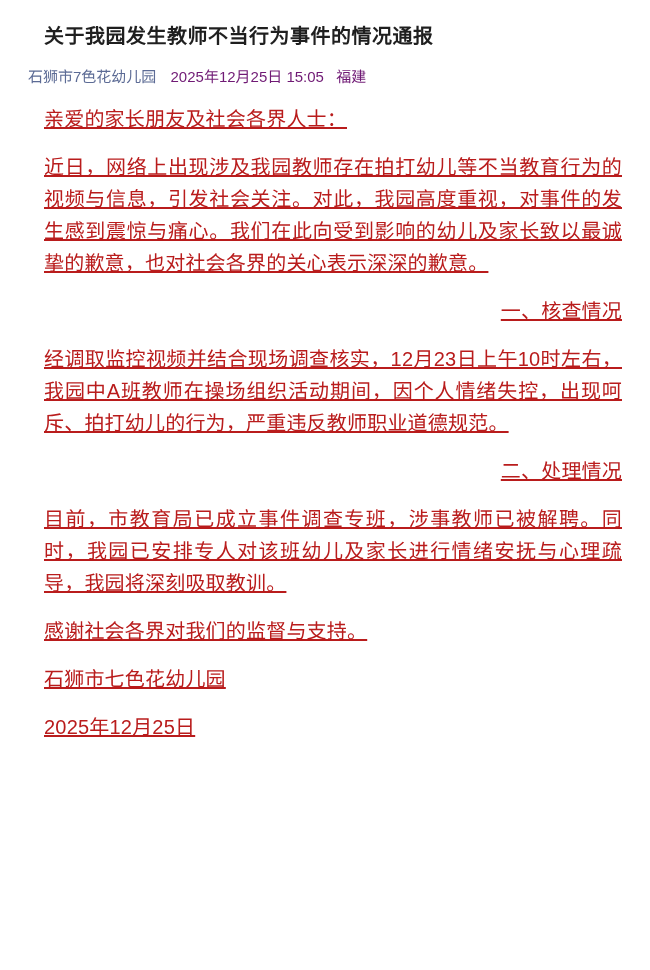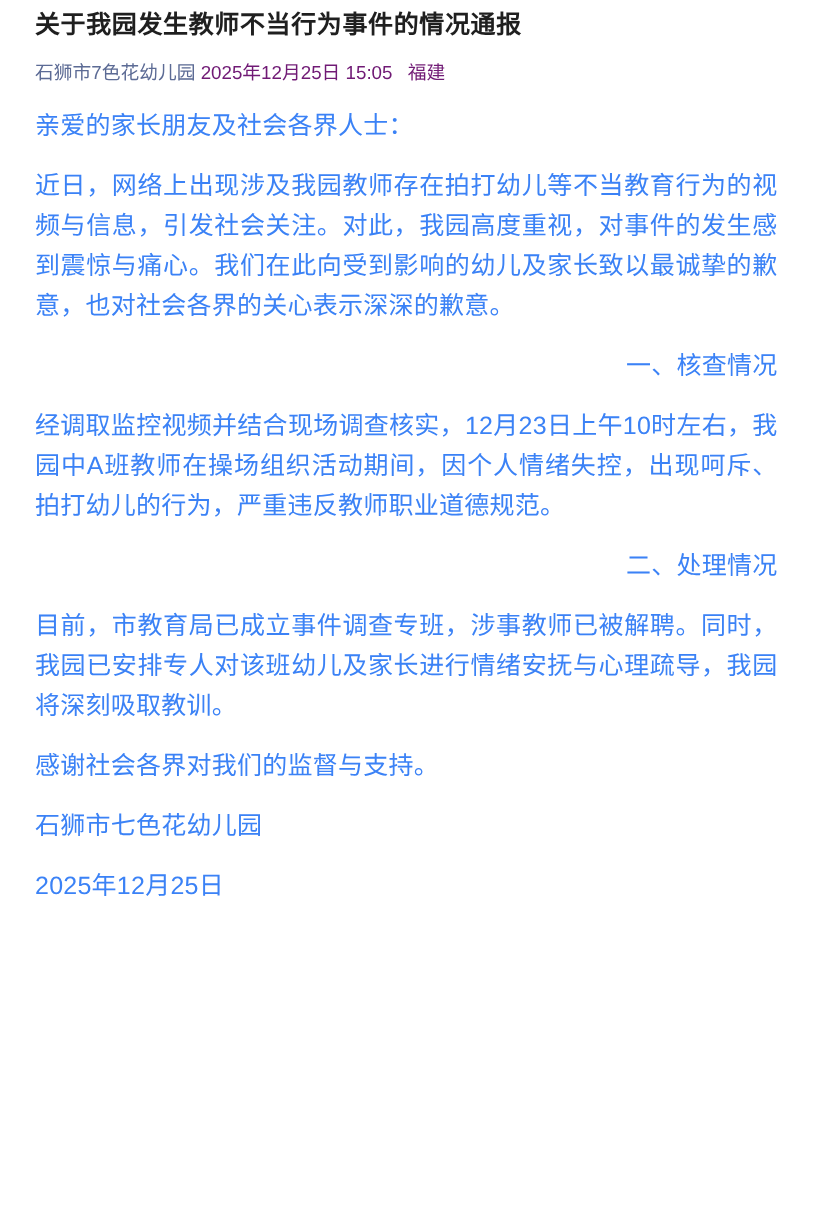--- a/index.html
+++ b/index.html
@@ -12,54 +12,56 @@
     min-height: 970px;
     font-family: "Liberation Sans", "DejaVu Sans", sans-serif;
     -webkit-font-smoothing: antialiased;
   }
   .article {
     box-sizing: border-box;
     width: 650px;
     padding: 6px 28px 20px 28px;
   }
   .article-title {
-    margin: 0;
+    margin: 16px;
     font-size: 20px;
     line-height: 28px;
     font-weight: 700;
     color: #1f1f1f;
     letter-spacing: 0.5px;
   }
   .byline {
     margin-top: 14px;
     font-size: 15px;
     line-height: 21px;
     white-space: nowrap;
   }
   .byline .account {
     color: #5c6b95;
     text-decoration: none;
+    margin-right: 10px;
     cursor: pointer;
   }
   .byline .meta {
     color: #701a75;
   }
   .byline .publish-time {
     margin-right: 8px;
   }
   .article-body {
     margin-top: 4px;
   }
   .article-body p {
-    margin: 16px 0 0 0;
+    margin: 16px 0 0 16px;
     font-size: 20px;
     line-height: 32px;
-    color: #3b82f6;
+    color: #b91c1c;
     text-align: justify;
     letter-spacing: 0.2px;
+    text-decoration: underline;
   }
   .article-body p.section-heading {
     text-align: right;
   }
   .article-body p.align-right {
   }
 </style>
 </head>
 <body>
 

